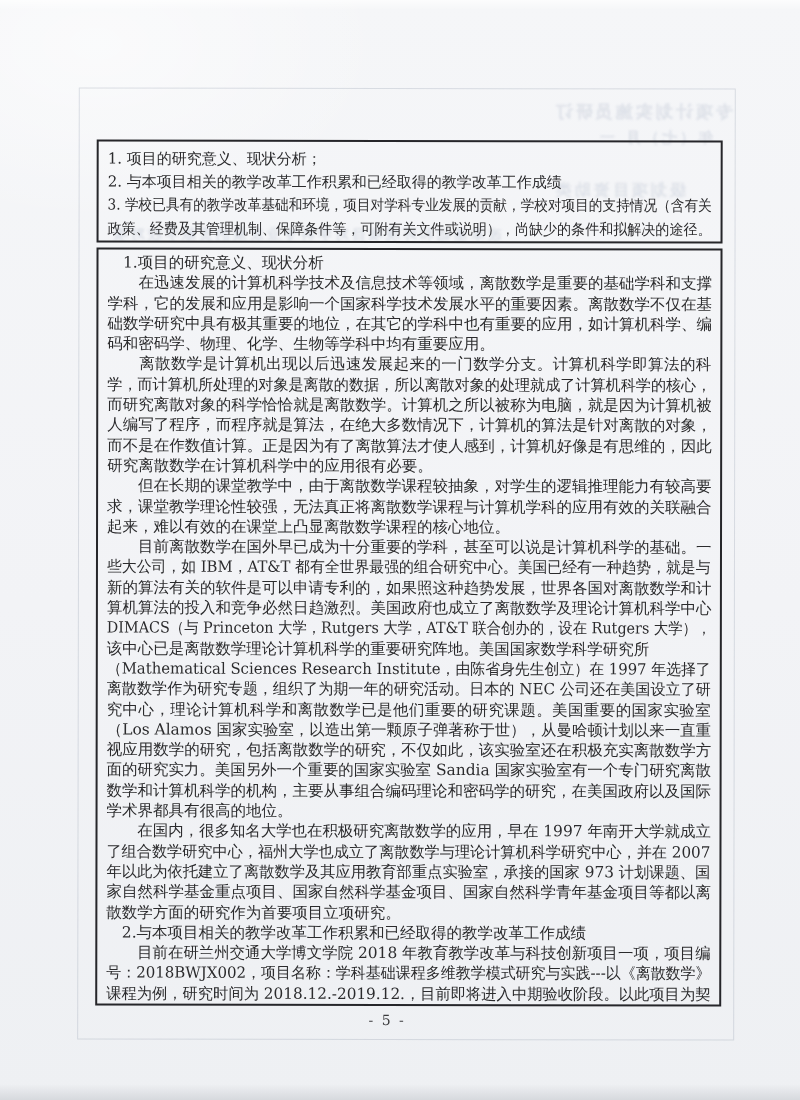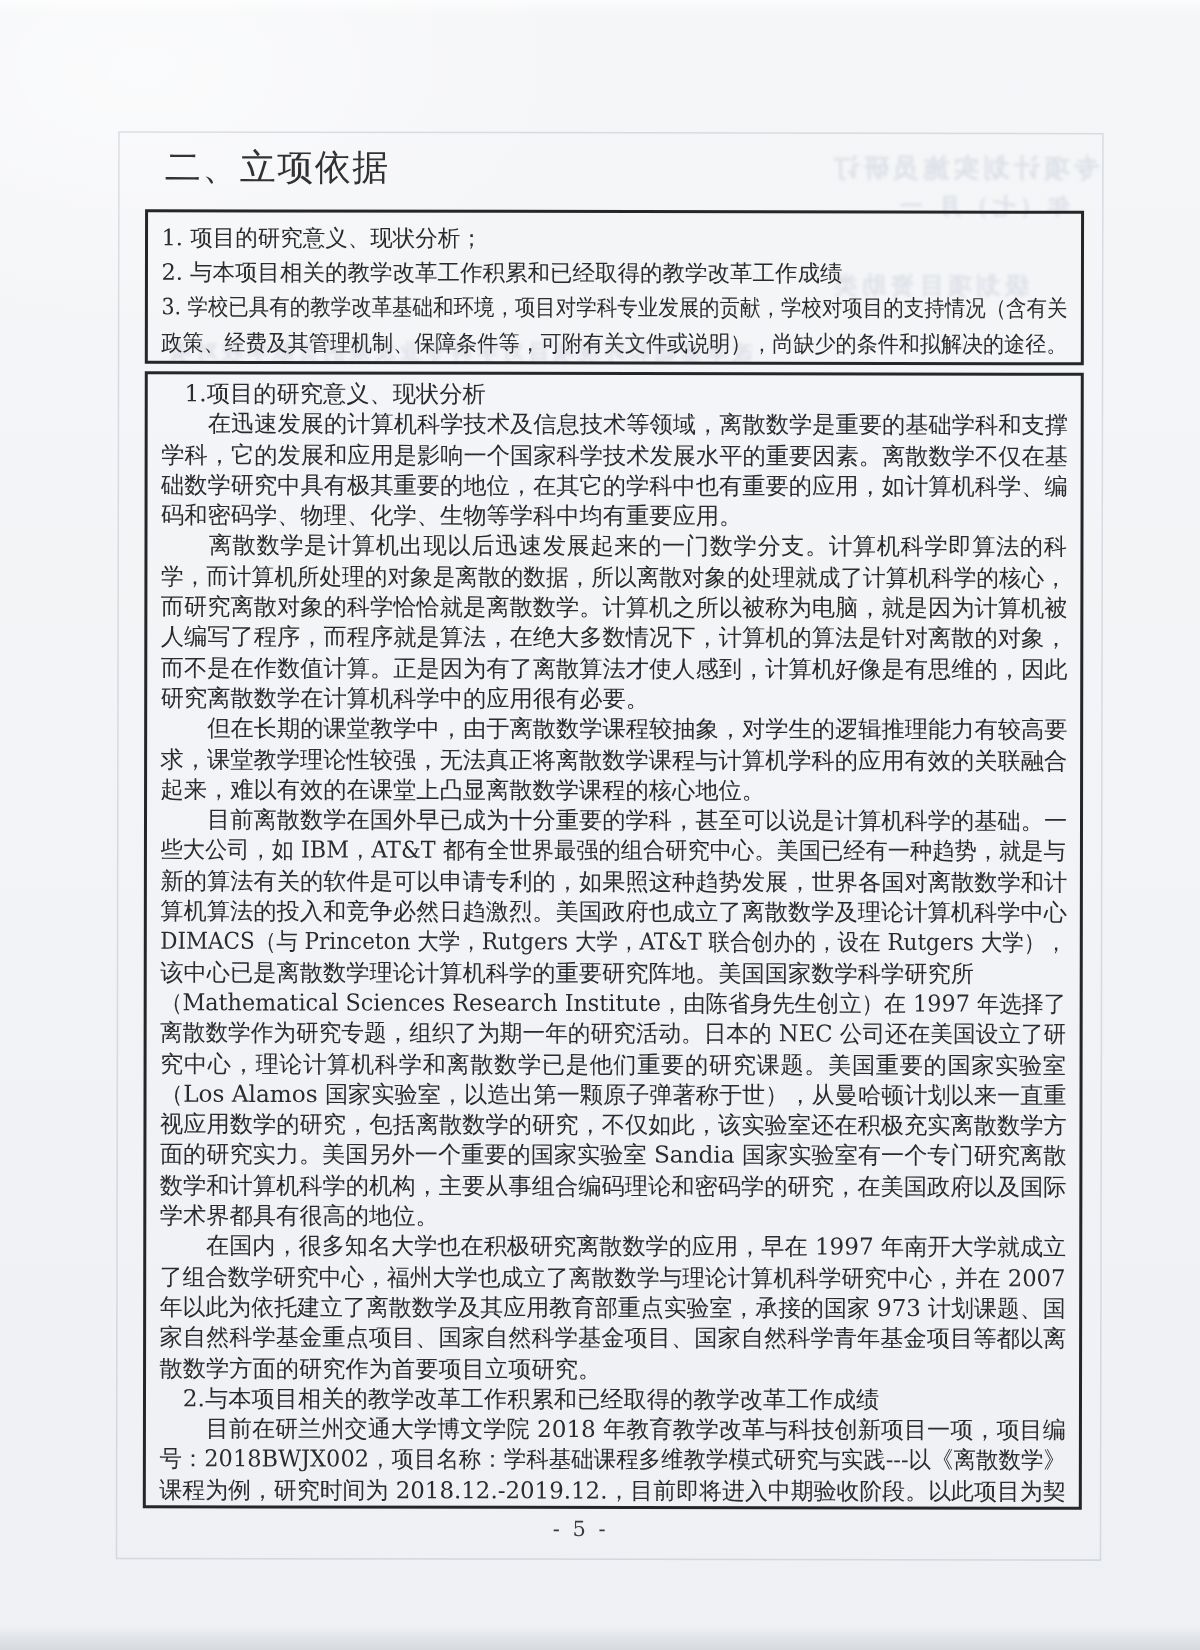--- a/index.html
+++ b/index.html
@@ -66,21 +66,20 @@
 
   <div class="bleed-layer">
       <div class="bleed" style="left: 552px; top: 100px; font-size: 17px;">专项计划实施员研订</div>
       <div class="bleed" style="left: 596px; top: 128px; font-size: 15px;">年（七）月 一</div>
       <div class="bleed" style="left: 552px; top: 180px; font-size: 16px;">级划项目资助类</div>
       <div class="bleed" style="left: 110px; top: 226px; font-size: 14px;">改革基础和环境项目对学科专业发展的贡献学校对项</div>
     </div>
 
   <div class="faint-frame"></div>
 
-  <div class="section-title">二、立项依据</div>
 
   <div class="box req-box">
       <div class="line">1. 项目的研究意义、现状分析；</div>
       <div class="line">2. 与本项目相关的教学改革工作积累和已经取得的教学改革工作成绩</div>
       <div class="line full" style="transform: scaleX(0.909639); transform-origin: 0px 50%;">3. 学校已具有的教学改革基础和环境，项目对学科专业发展的贡献，学校对项目的支持情况（含有关</div>
       <div class="line" style="transform: scaleX(0.936434); transform-origin: 0px 50%;">政策、经费及其管理机制、保障条件等，可附有关文件或说明），尚缺少的条件和拟解决的途径。</div>
     </div>
 
   <div class="box content-box">
       <div class="line">　1.项目的研究意义、现状分析</div>

